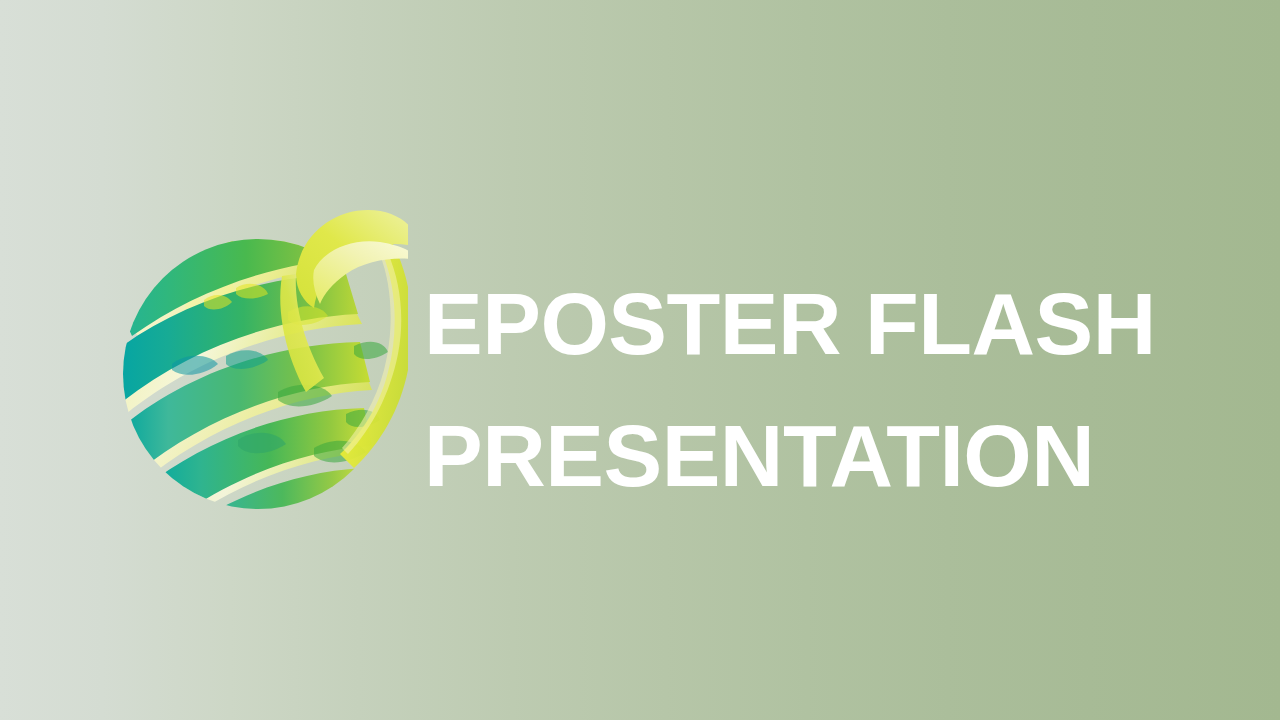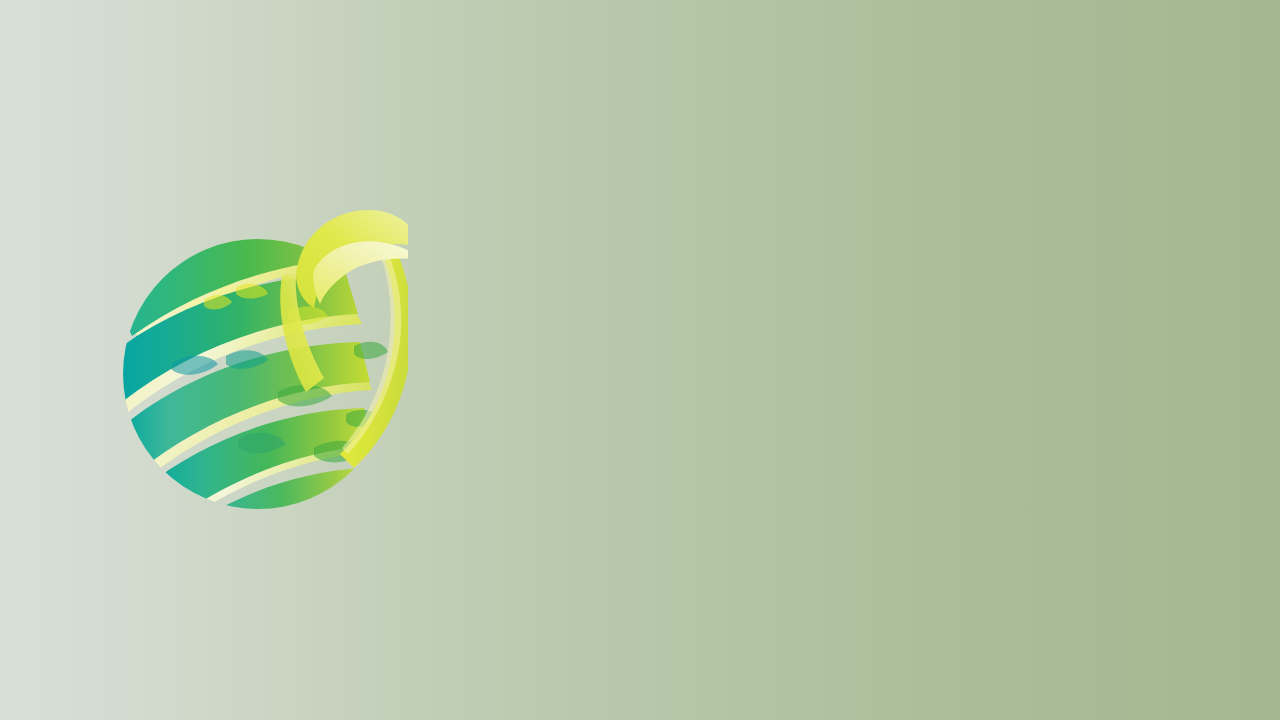--- a/index.html
+++ b/index.html
@@ -164,14 +164,18 @@
         <path d="M 196 74 C 206 54 234 42 262 46 C 282 49 296 56 302 64
                  C 278 60 248 64 228 78 C 214 88 206 98 202 108
                  C 196 96 194 84 196 74 Z" fill="url(#gLeafIn)"></path>
       </g>
 
       <path d="M 178 78 C 176 112 188 150 206 182 L 188 196
                C 168 160 158 116 164 80 Z" fill="url(#gLeaf)" opacity="0.9"></path>
     </svg>
   </div>
 
+  <div id="title-block">
+    <div class="title-line">EPOSTER FLASH</div>
+    <div class="title-line">PRESENTATION</div>
+  </div>
 
 </div>
 
 </body></html>

